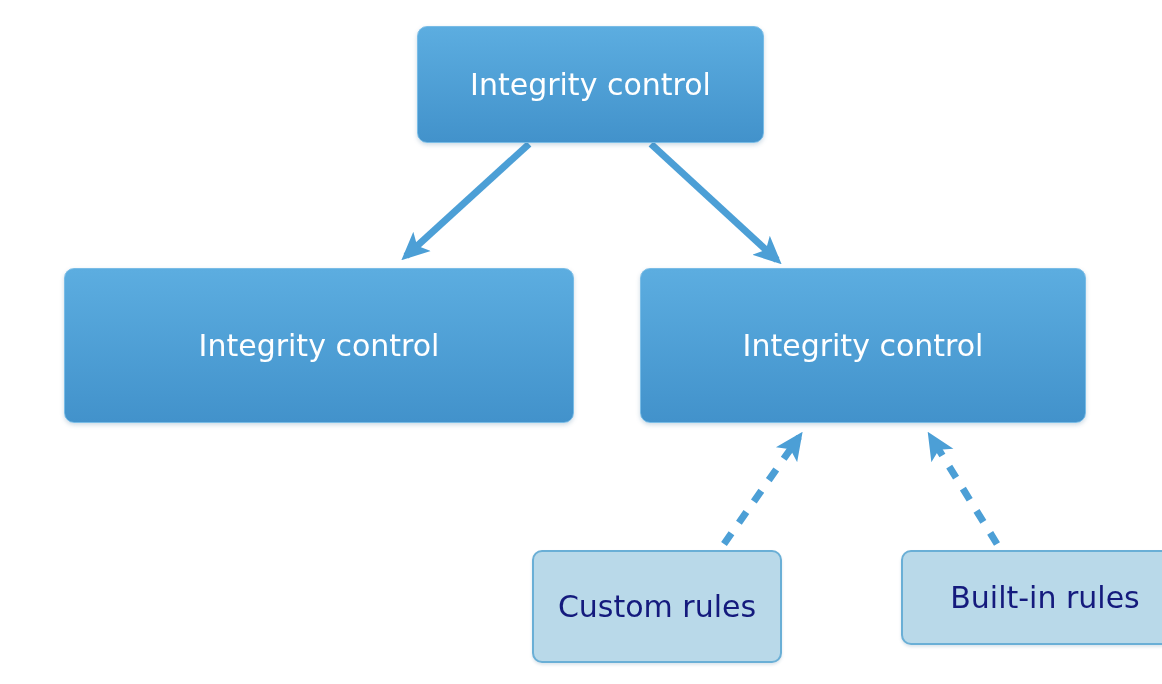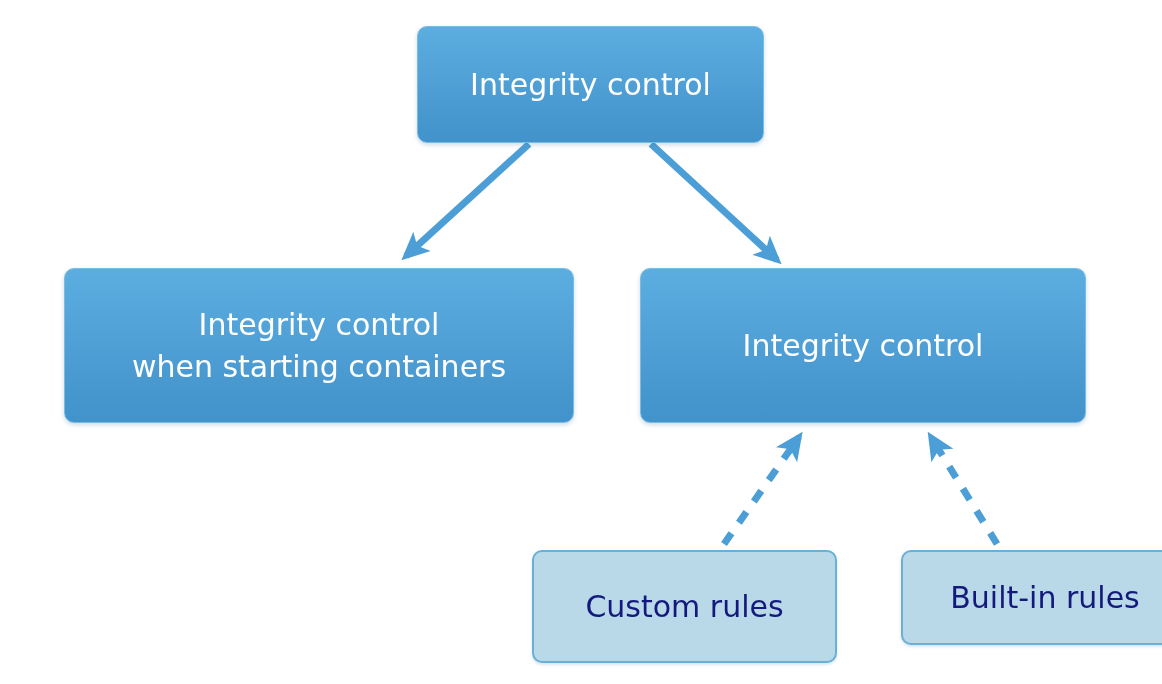--- a/index.html
+++ b/index.html
@@ -46,21 +46,21 @@
   .node-light {
     background: var(--light-box-fill);
     border: 2px solid var(--light-box-border);
     color: var(--light-box-text);
     font-size: 30px;
     box-shadow: 0 2px 3px rgba(60, 110, 150, 0.18);
   }
   #node-root    { left: 377px; top: 26px;  width: 347px; height: 117px; }
   #node-start   { left: 24px;  top: 268px; width: 510px; height: 155px; }
   #node-running { left: 600px; top: 268px; width: 446px; height: 155px; }
-  #node-custom  { left: 492px; top: 550px; width: 305px; height: 113px; }
+  #node-custom  { left: 492px; top: 550px; width: 250px; height: 113px; }
   #node-builtin { left: 861px; top: 550px; width: 288px; height: 95px; }
   .edges {
     position: absolute;
     left: 0; top: 0;
     width: 1162px;
     height: 684px;
     pointer-events: none;
   }
   .edge {
     stroke: var(--arrow);
@@ -86,21 +86,20 @@
     <path class="edge dashed" d="M 684 544 L 759 437" marker-end="url(#ah)"></path>
     <path class="edge dashed" d="M 957 544 L 891 437" marker-end="url(#ah)"></path>
   </svg>
 
   <div class="node node-primary" id="node-root">
     <span>Integrity control</span>
   </div>
 
   <div class="node node-primary" id="node-start">
     <span>Integrity control</span>
-    <span>when starting containers</span>
   </div>
 
   <div class="node node-primary" id="node-running">
     <span>Integrity control</span>
   </div>
 
   <div class="node node-light" id="node-custom">
     <span>Custom rules</span>
   </div>
 

